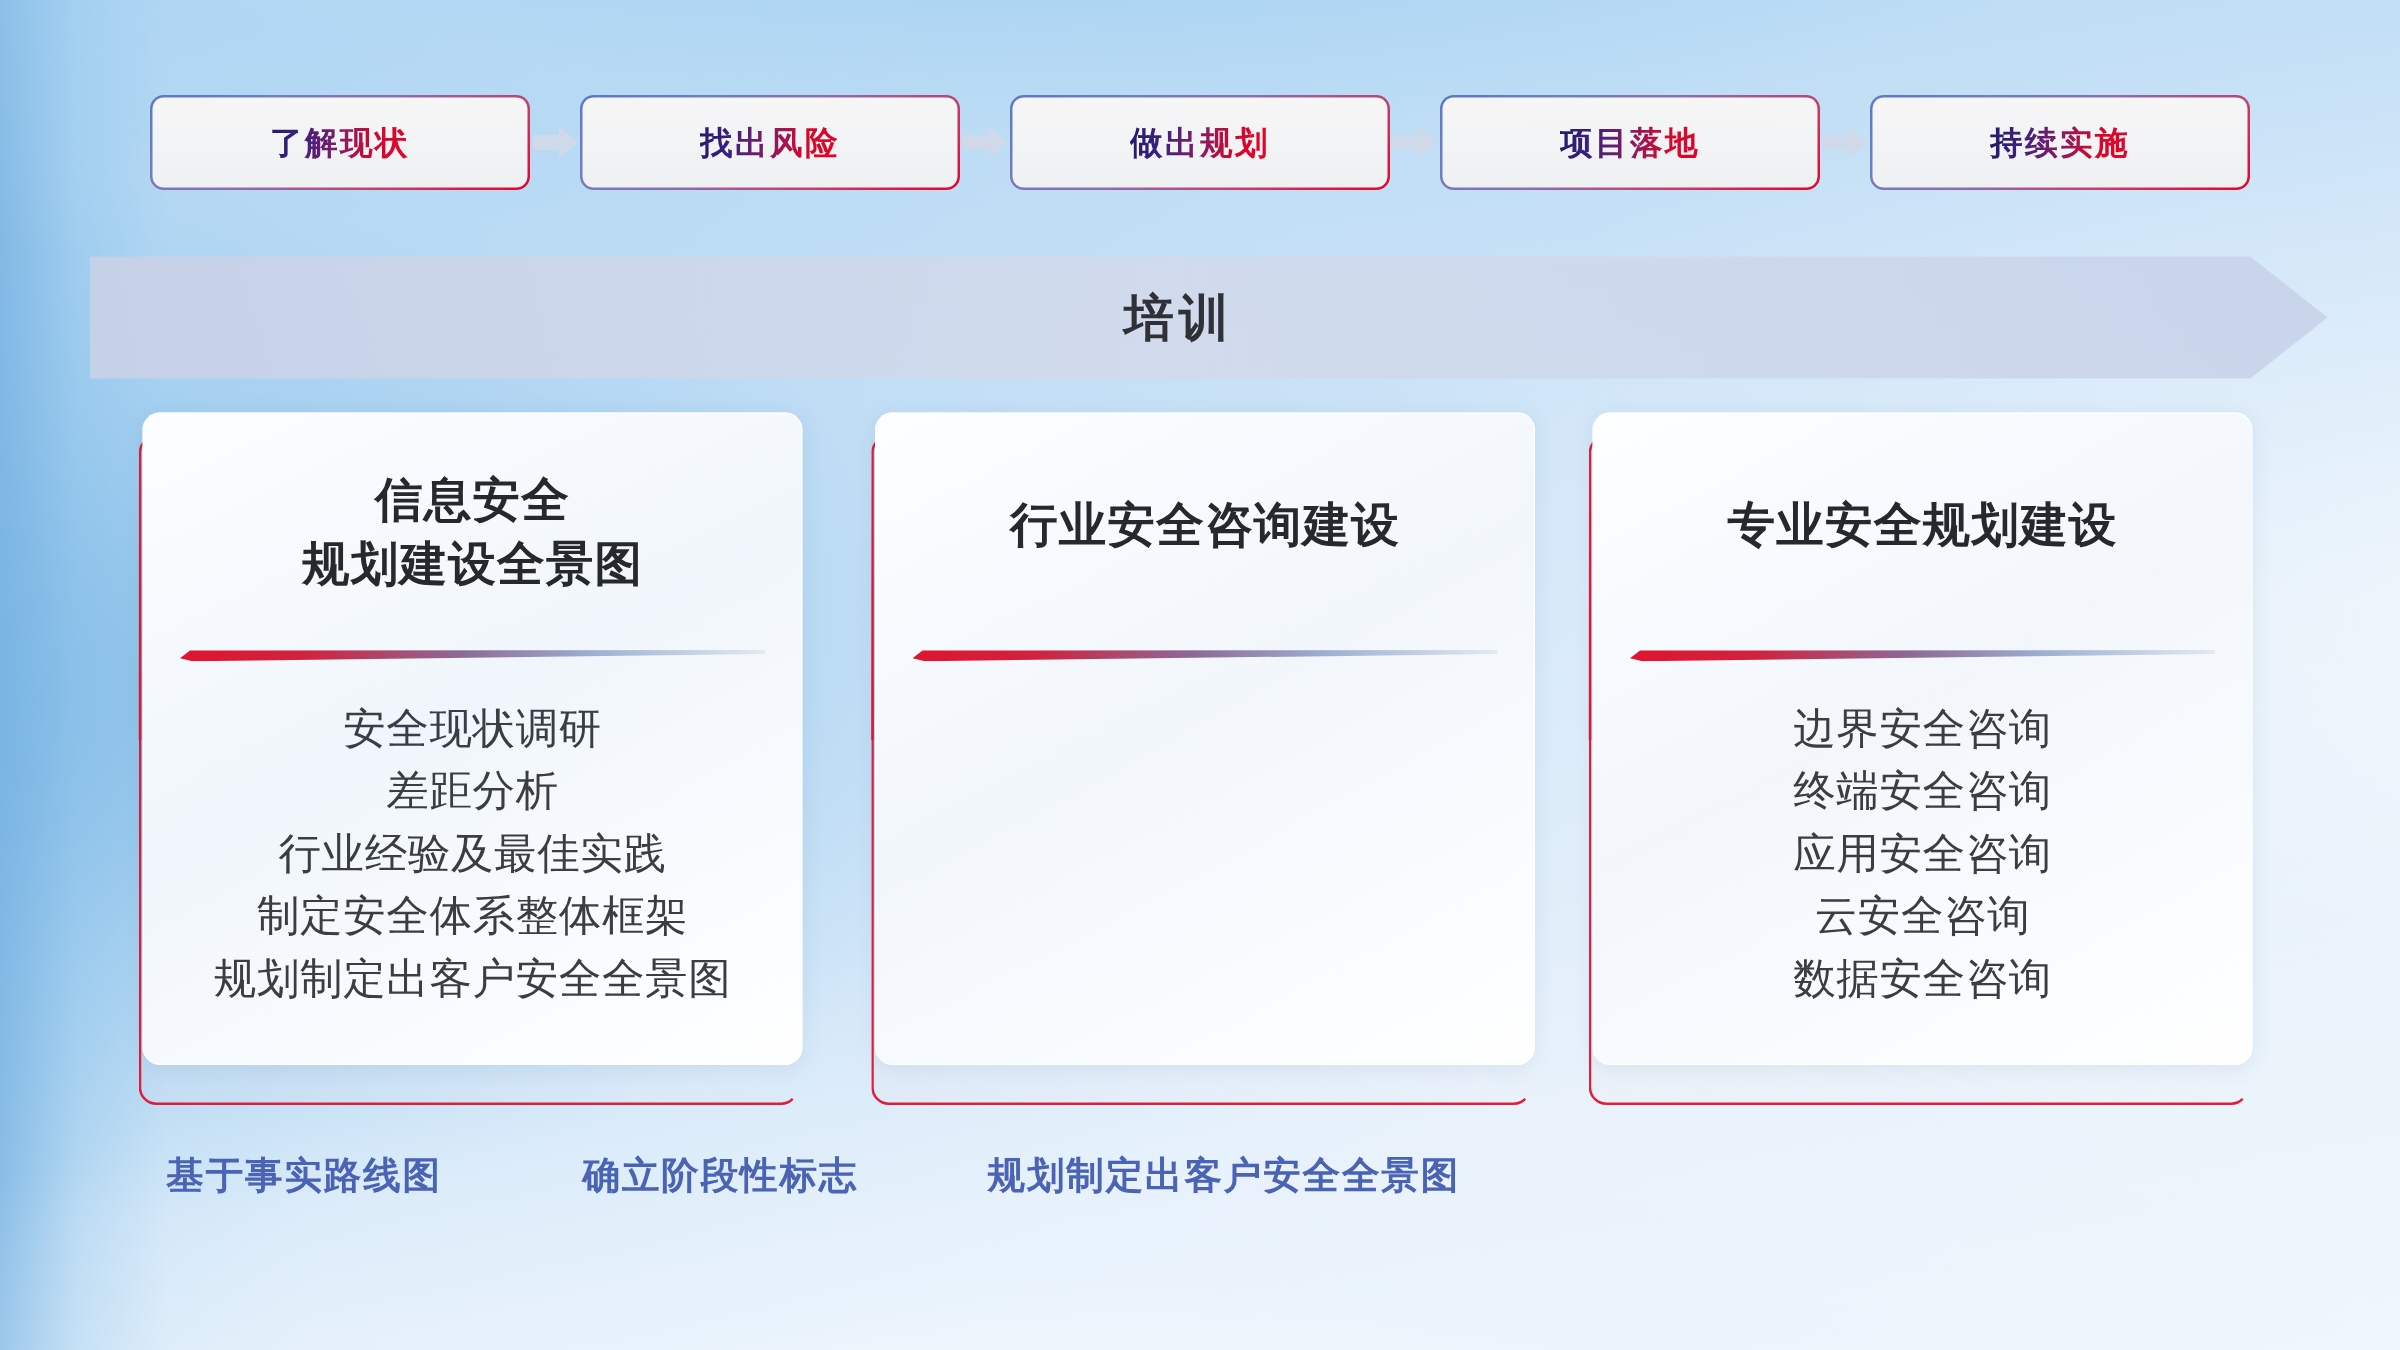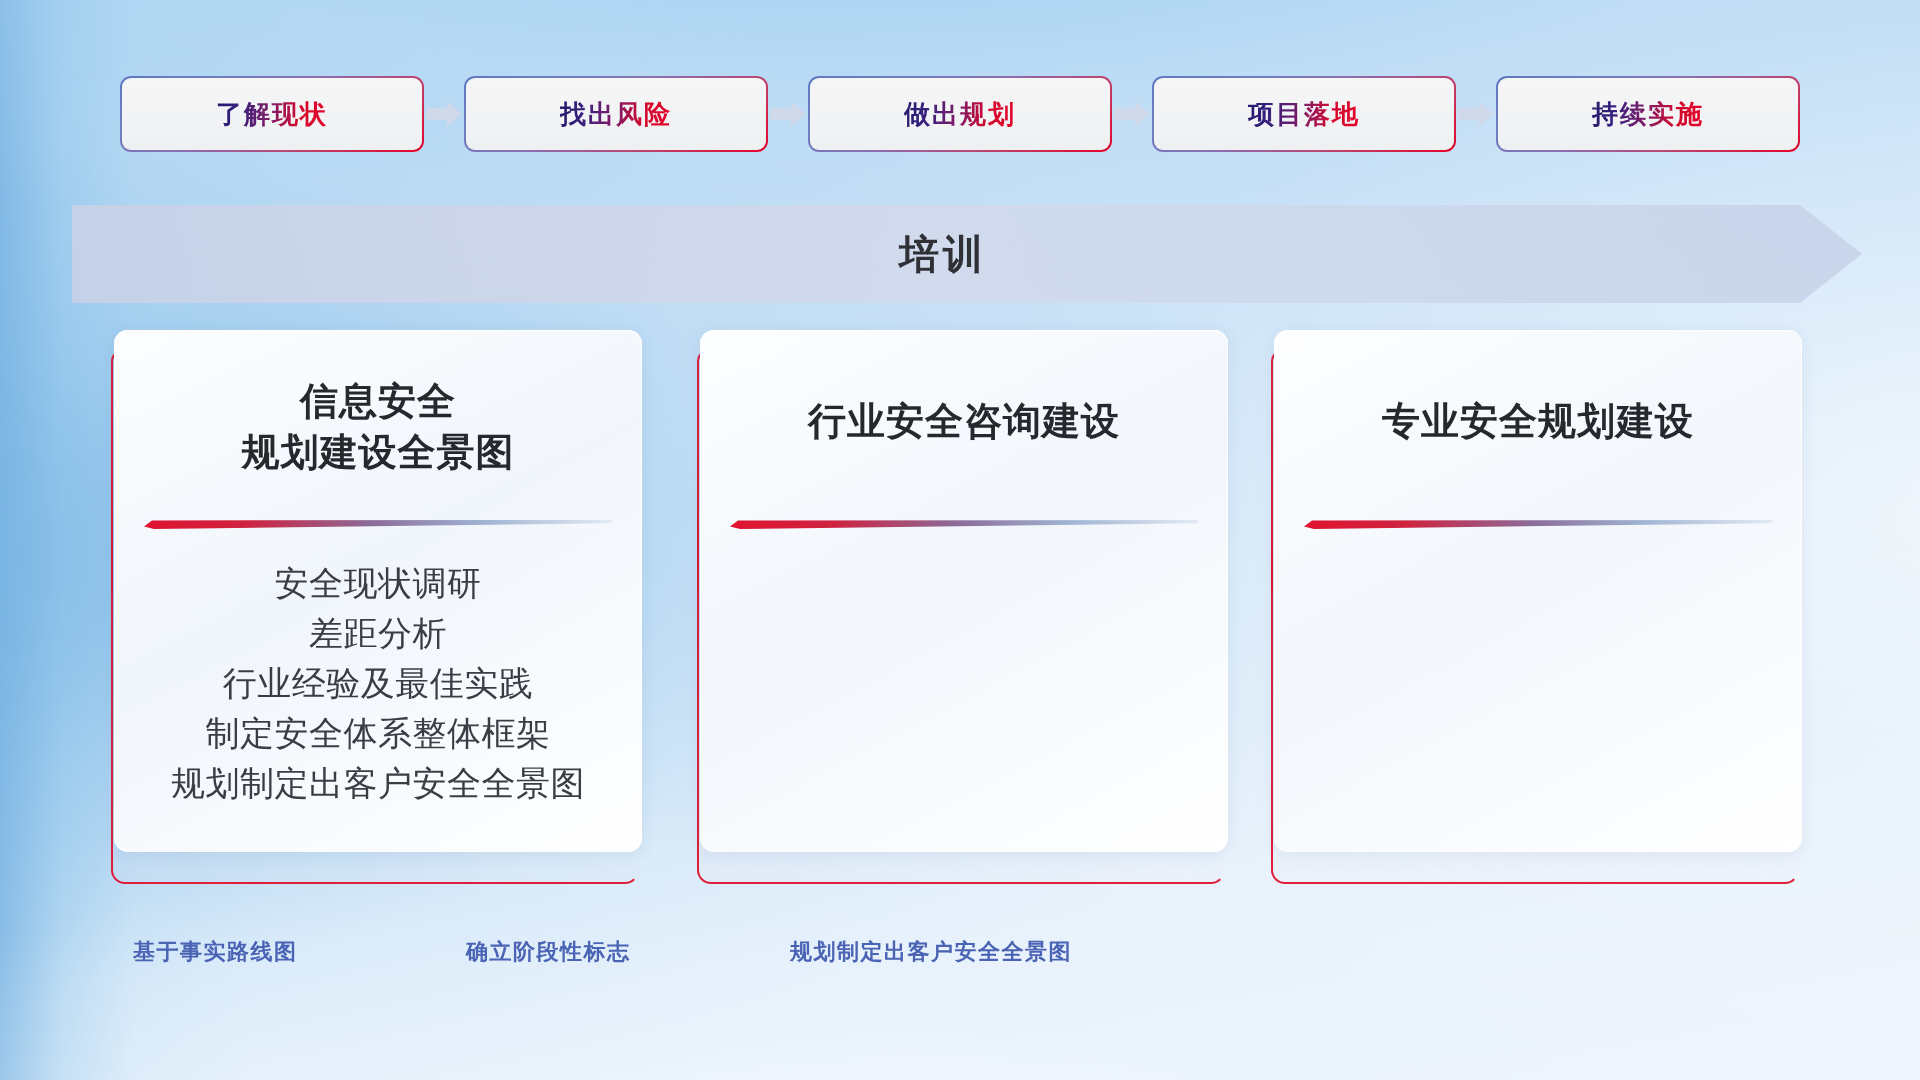--- a/index.html
+++ b/index.html
@@ -139,22 +139,22 @@
   .card-list-item {
     font-size:34px; color:#3a3d44; line-height:1; letter-spacing:0.5px;
     height:50px; display:flex; align-items:center;
   }
 
   
   #captions {
     position:absolute; left:0; top:910px; width:1920px; height:60px; z-index:6;
   }
   .caption {
-    position:absolute; top:12px; height:60px; display:flex; align-items:center;
-    font-size:22px; font-weight:700; color:#4a63b4; letter-spacing:1.5px;
+    position:absolute; top:0; height:60px; display:flex; align-items:center;
+    font-size:30px; font-weight:700; color:#4a63b4; letter-spacing:1.5px;
     white-space:nowrap;
   }
   .caption.p0 { left:133px; }
   .caption.p1 { left:466px; }
   .caption.p2 { left:790px; }
   .caption.p3 { left:1294px; }
 </style>
 </head>
 <body>
 
@@ -279,20 +279,27 @@
               <stop offset="0%" stop-color="#e01430"></stop>
               <stop offset="22%" stop-color="#cf2340"></stop>
               <stop offset="48%" stop-color="#8c6a98"></stop>
               <stop offset="72%" stop-color="#9fb3d2"></stop>
               <stop offset="100%" stop-color="#e3eaf4"></stop>
             </linearGradient>
           </defs>
           <path d="M0 6.6 L8 0.4 L468 0 L468 3.2 L10 9 Z" fill="url(#dv3)"></path>
         </svg>
       </div>
+      <div class="card-list">
+        <div class="card-list-item">边界安全咨询</div>
+        <div class="card-list-item">终端安全咨询</div>
+        <div class="card-list-item">应用安全咨询</div>
+        <div class="card-list-item">云安全咨询</div>
+        <div class="card-list-item">数据安全咨询</div>
+      </div>
     </div>
   </div>
 
 </div>
 
 <div id="captions">
   <div class="caption p0">基于事实路线图</div>
   <div class="caption p1">确立阶段性标志</div>
   <div class="caption p2">规划制定出客户安全全景图</div>
 </div>

